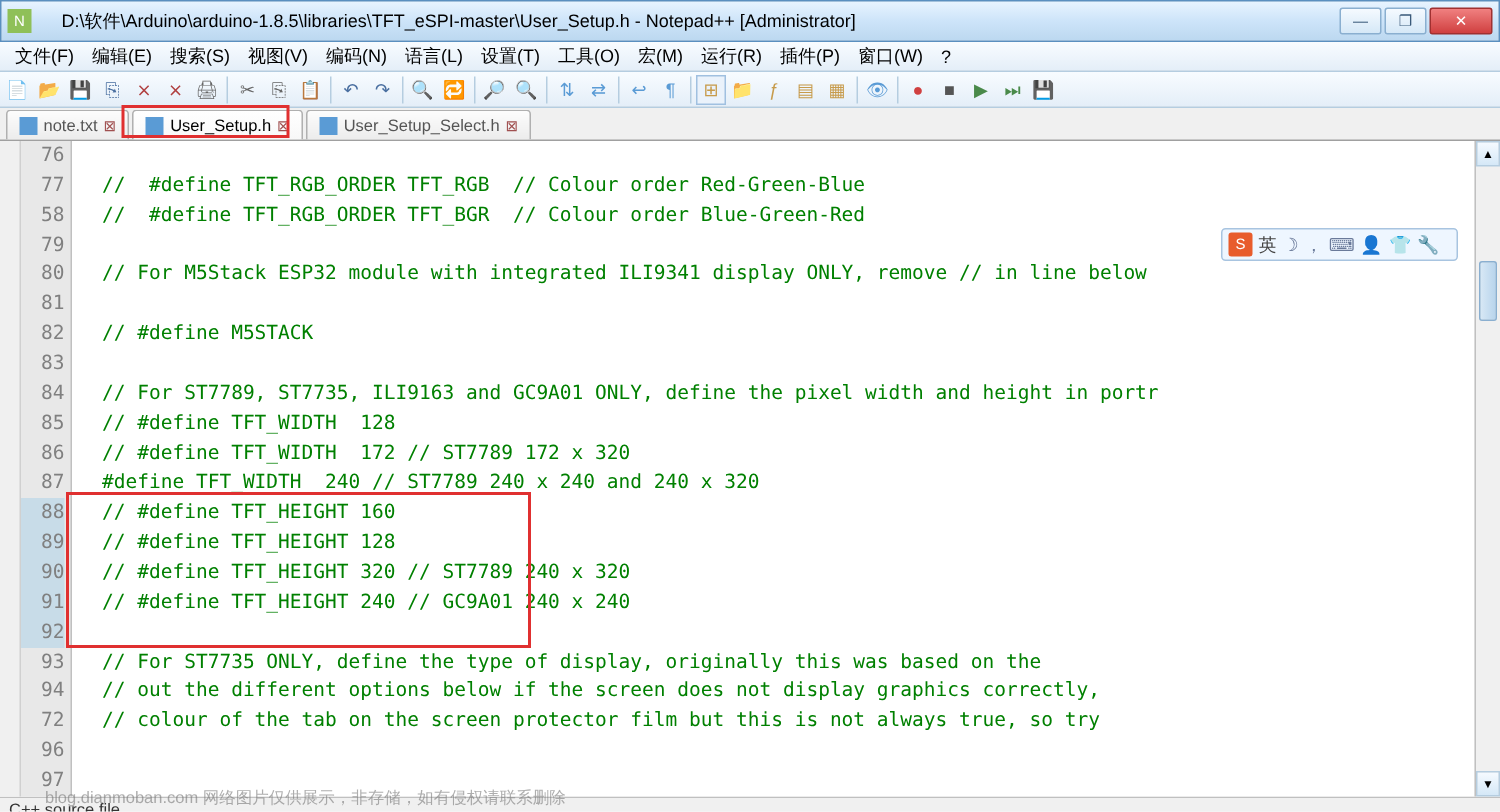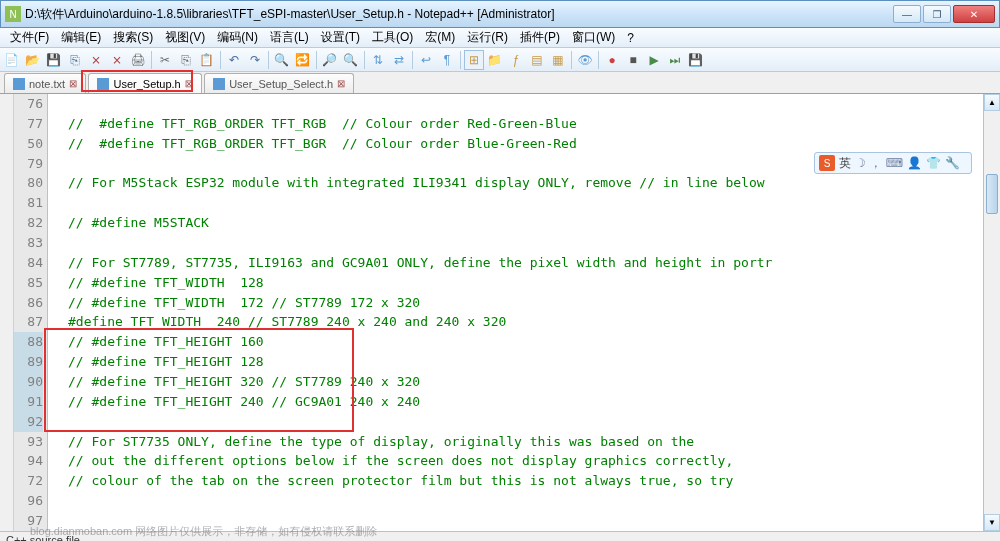--- a/index.html
+++ b/index.html
@@ -1,19 +1,19 @@
 <!DOCTYPE html>
 <html><head>
 <meta charset="utf-8">
 <style>
 * { margin:0; padding:0; box-sizing:border-box; }
 body { font-family: "Microsoft YaHei", Tahoma, sans-serif; font-size:12px; background:#f0f0f0; width:1000px; height:541px; overflow:hidden; position:relative; }
 .titlebar { height:28px; background:linear-gradient(#e8f4ff,#cde4f9,#bcd8f0); display:flex; align-items:center; padding:0 4px; border:1px solid #5a8fbf; }
 .titlebar .icon { width:16px; height:16px; background:#8fc058; margin-right:4px; display:inline-flex; align-items:center; justify-content:center; font-size:10px; color:#fff; }
-.titlebar .title { flex:1; color:#000; font-size:12px; }
+.titlebar .title { flex:1; color:#000; font-size:12px;margin-left:16px; }
 .winbtns { display:flex; gap:2px; }
 .winbtn { width:28px; height:18px; background:linear-gradient(#f5faff,#d5e8f7); border:1px solid #8aafd0; border-radius:2px; display:flex; align-items:center; justify-content:center; font-size:10px; color:#3a5a7a; }
 .winbtn.close { background:linear-gradient(#f08080,#d04040); color:#fff; border-color:#a03030; width:42px; }
 .menubar { height:20px; background:linear-gradient(#f8fcff,#e4eef8); display:flex; align-items:center; padding:0 4px; border-bottom:1px solid #b5cde0; font-size:12px; }
 .menubar span { padding:0 6px; cursor:default; }
 .toolbar { height:24px; background:linear-gradient(#f8fcff,#e4eef8); display:flex; align-items:center; padding:0 2px; border-bottom:1px solid #b5cde0; gap:1px; }
 .tbtn { width:20px; height:20px; display:flex; align-items:center; justify-content:center; font-size:12px; border:1px solid transparent; }
 .tsep { width:1px; height:18px; background:#b5cde0; margin:0 2px; }
 .tabbar { height:22px; background:#f0f0f0; display:flex; align-items:flex-end; padding:0 4px; border-bottom:1px solid #a0a0a0; position:relative; }
 .tab { height:20px; padding:0 8px; background:linear-gradient(#fdfdfd,#ececec); border:1px solid #b0b0b0; border-bottom:none; margin-right:2px; display:flex; align-items:center; font-size:11px; color:#555; border-radius:3px 3px 0 0; gap:4px; }
@@ -128,21 +128,21 @@
       <span class="tabclose">⊠</span>
     </div>
   <div class="tabhl" style="left:81px;top:-2px;width:112px;height:22px;"></div>
 </div>
 
 <div class="editor">
   <div class="foldcol"></div>
   <div class="gutter" id="gutter">
       <div>76</div>
       <div>77</div>
-      <div>50</div>
+      <div>58</div>
       <div>79</div>
       <div>80</div>
       <div>81</div>
       <div>82</div>
       <div>83</div>
       <div>84</div>
       <div>85</div>
       <div>86</div>
       <div>87</div>
       <div class="hl">88</div>

